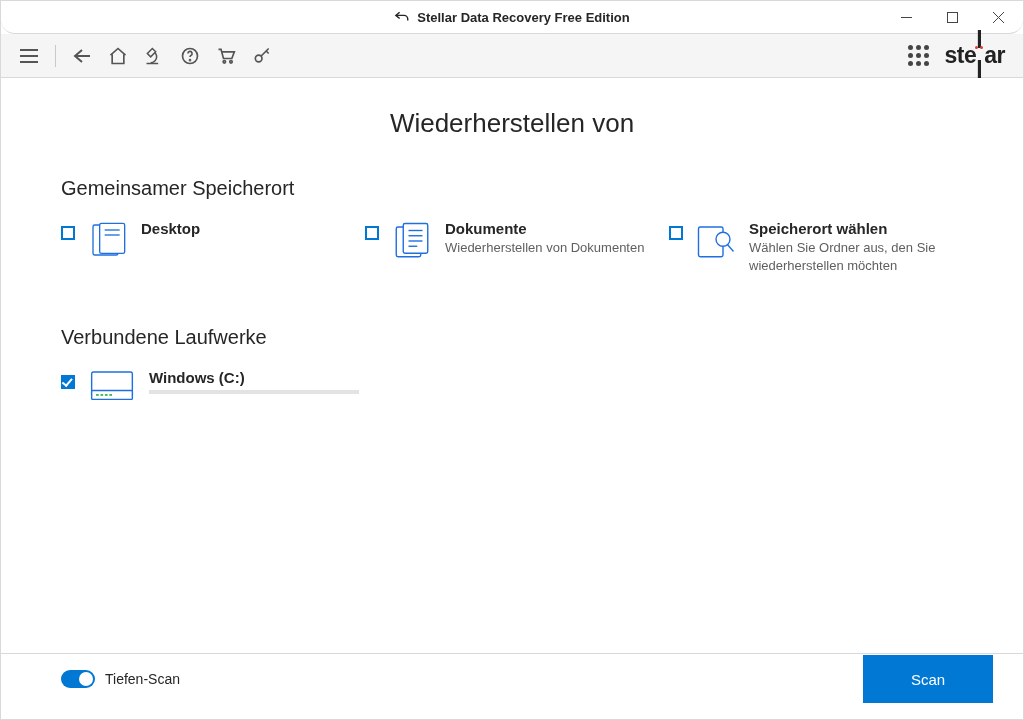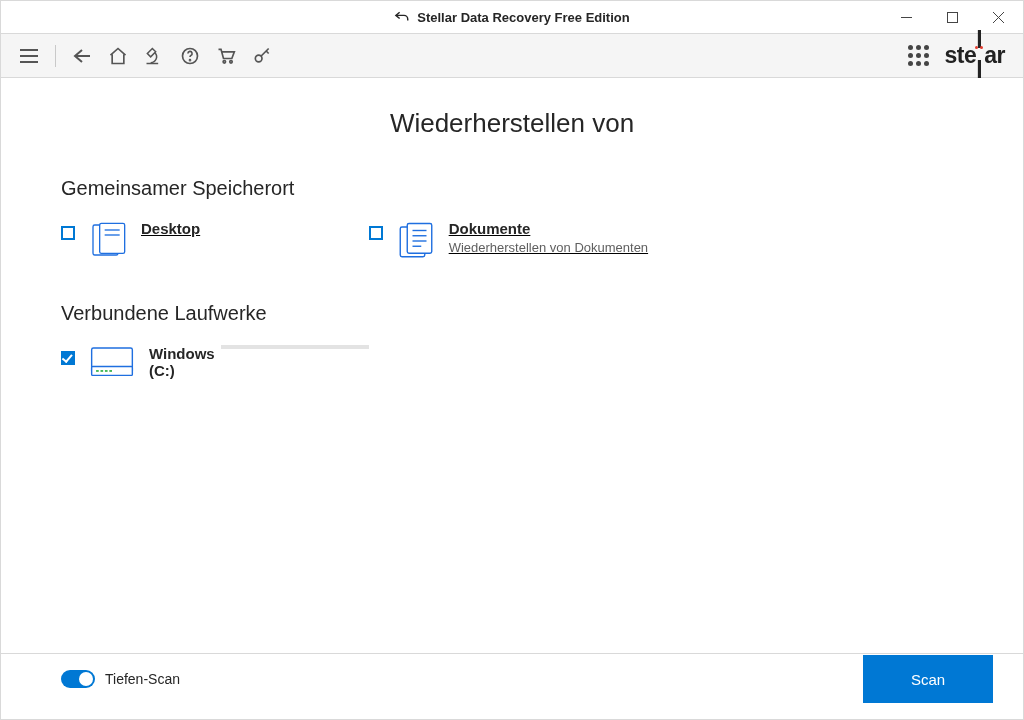--- a/index.html
+++ b/index.html
@@ -12,21 +12,21 @@
     --bg-toolbar:#f5f5f5;
   }
   * { box-sizing:border-box; font-family:"Segoe UI",Arial,sans-serif; }
   html,body { margin:0; padding:0; background:#eee; }
   .window {
     width:1024px; height:720px; margin:0 auto; background:#fff;
     border:1px solid var(--border); display:flex; flex-direction:column;
   }
   
   .titlebar { height:33px; display:flex; align-items:center; justify-content:space-between;
-    border-bottom:1px solid var(--border); padding:0 2px 0 0; }
+    border-bottom:1px solid var(--border); padding:0 2px 0 0;border-radius:14px; }
   .titlebar-center { position:absolute; left:0; right:0; margin:auto; width:1024px;
     display:flex; justify-content:center; align-items:center; gap:8px; pointer-events:none;
     font-size:13px; font-weight:600; color:var(--text); }
   .titlebar-left { width:33%; }
   .titlebar-right { display:flex; }
   .win-btn { width:46px; height:33px; display:flex; align-items:center; justify-content:center;
     color:#454545; }
   .win-btn svg { width:11px; height:11px; }
   
   .toolbar { height:44px; background:var(--bg-toolbar); border-bottom:1px solid var(--border);
@@ -39,37 +39,37 @@
     gap:3px; }
   .grid-dots span { width:5px; height:5px; background:#454545; border-radius:50%; }
   .brand { font-size:23px; font-weight:600; color:#222; letter-spacing:-0.5px; display:flex; align-items:center; gap:0;}
   .brand .ll { position:relative; }
   .brand .dots { display:flex; gap:2px; position:relative; top:-8px; left:-1px;}
   .brand .dots span { width:3px; height:3px; border-radius:50%; background:#e43c2e; display:inline-block;}
   
   .main { flex:1; padding:30px 60px 10px 60px; overflow:auto; }
   .page-title { text-align:center; font-size:26px; font-weight:400; color:var(--text); margin:0 0 38px 0;}
   .section-title { font-size:20px; font-weight:400; color:var(--text); margin:0 0 20px 0;}
-  .locations { display:flex; gap:10px; margin-bottom:40px;text-decoration:underline;}
+  .locations { display:flex; gap:10px; margin-bottom:52px;}
   .loc-card { display:flex; gap:12px; width:33%; cursor:pointer;}
   .chk { width:14px; height:14px; border:2px solid var(--blue-deep); margin-top:6px; flex-shrink:0;
     display:flex; align-items:center; justify-content:center; background:#fff;}
   .chk.checked { background:var(--blue-deep); }
   .chk.checked::after { content:""; width:8px; height:4px; border-left:2px solid #fff;
     border-bottom:2px solid #fff; transform:rotate(-50deg) translate(0,-1px); }
   .loc-icon { width:42px; height:42px; flex-shrink:0; display:flex; align-items:flex-start; justify-content:center;}
   .loc-icon svg { stroke:#1f6fe0; fill:none; stroke-width:1.6; }
   .loc-text { display:flex; flex-direction:column; gap:2px;}
   .loc-title { font-size:15px; font-weight:600; color:var(--text);}
   .loc-sub { font-size:13px; color:var(--text-sub); line-height:1.35; max-width:210px;}
   .drives { }
   .drive { display:flex; gap:14px; }
   .drive-icon { width:46px; height:36px; }
   .drive-icon svg { width:46px; height:36px; }
-  .drive-text { display:flex; flex-direction:row; gap:4px; width:220px;}
+  .drive-text { display:flex; flex-direction:column; gap:4px; width:220px;}
   .drive-title { font-size:15px; font-weight:600; color:var(--text);}
   .progress { width:210px; height:4px; background:#e3e3e3; }
   .progress-fill { height:100%; background:#005fb8; }
   .drive-sub { font-size:13px; color:var(--text-sub);}
   
   .footer { height:66px; border-top:1px solid var(--border); display:flex; align-items:center;
     justify-content:space-between; padding:0 30px 15px 60px;}
   .toggle-wrap { display:flex; align-items:center; gap:10px; cursor:pointer; font-size:14px; color:var(--text);}
   .toggle { width:34px; height:18px; border-radius:10px; background:var(--blue-deep); position:relative;}
   .toggle-knob { width:14px; height:14px; border-radius:50%; background:#fff; position:absolute; top:2px; right:2px;}
@@ -218,20 +218,34 @@
               <line x1="20" y1="24" x2="36" y2="24"></line>
               <line x1="20" y1="30" x2="30" y2="30"></line>
             </svg>
         </span>
         <span class="loc-text">
           <span class="loc-title">Dokumente</span>
           <span class="loc-sub">Wiederherstellen von Dokumenten</span>
         </span>
       </div>
 
+      <div class="loc-card">
+        <span class="chk"></span>
+        <span class="loc-icon">
+          <svg width="42" height="42" viewBox="0 0 48 48">
+              <rect x="4" y="8" width="28" height="34" rx="2"></rect>
+              <circle cx="32" cy="22" r="8" fill="#fff"></circle>
+              <line x1="37" y1="28" x2="44" y2="36"></line>
+            </svg>
+        </span>
+        <span class="loc-text">
+          <span class="loc-title">Speicherort wählen</span>
+          <span class="loc-sub">Wählen Sie Ordner aus, den Sie wiederherstellen möchten</span>
+        </span>
+      </div>
     </div>
 
     <h2 class="section-title">Verbundene Laufwerke</h2>
     <div class="drives">
       <div class="drive">
         <span class="chk checked"></span>
         <span class="drive-icon">
           <svg viewBox="0 0 52 40" fill="none">
               <rect x="3" y="3" width="46" height="28" rx="2" stroke="#1f6fe0" stroke-width="1.6"></rect>
               <rect x="3" y="24" width="46" height="10" rx="1" stroke="#1f6fe0" stroke-width="1.6" fill="#fff"></rect>

